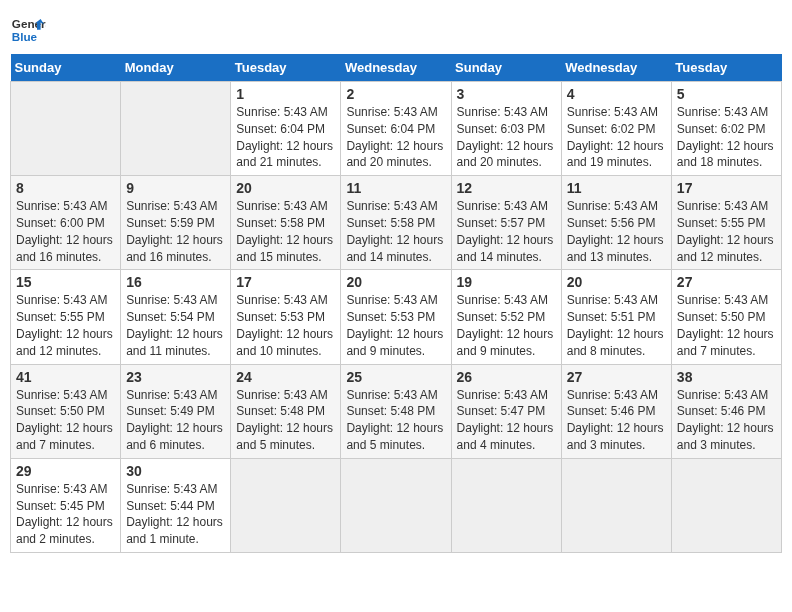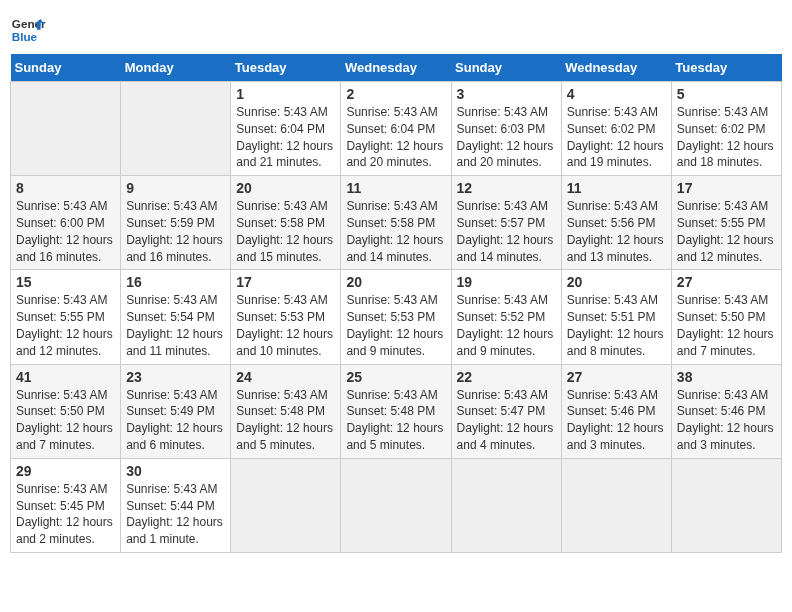--- a/index.html
+++ b/index.html
@@ -206,21 +206,21 @@
         </td>
         <td>
           <div class="day-number">24</div>
         <div class="day-info">Sunrise: 5:43 AM<br>Sunset: 5:48 PM<br>Daylight: 12 hours and 5 minutes.</div>
         </td>
         <td>
           <div class="day-number">25</div>
         <div class="day-info">Sunrise: 5:43 AM<br>Sunset: 5:48 PM<br>Daylight: 12 hours and 5 minutes.</div>
         </td>
         <td>
-          <div class="day-number">22</div>
+          <div class="day-number">26</div>
         <div class="day-info">Sunrise: 5:43 AM<br>Sunset: 5:47 PM<br>Daylight: 12 hours and 4 minutes.</div>
         </td>
         <td>
           <div class="day-number">27</div>
         <div class="day-info">Sunrise: 5:43 AM<br>Sunset: 5:46 PM<br>Daylight: 12 hours and 3 minutes.</div>
         </td>
         <td>
           <div class="day-number">38</div>
         <div class="day-info">Sunrise: 5:43 AM<br>Sunset: 5:46 PM<br>Daylight: 12 hours and 3 minutes.</div>
         </td>

